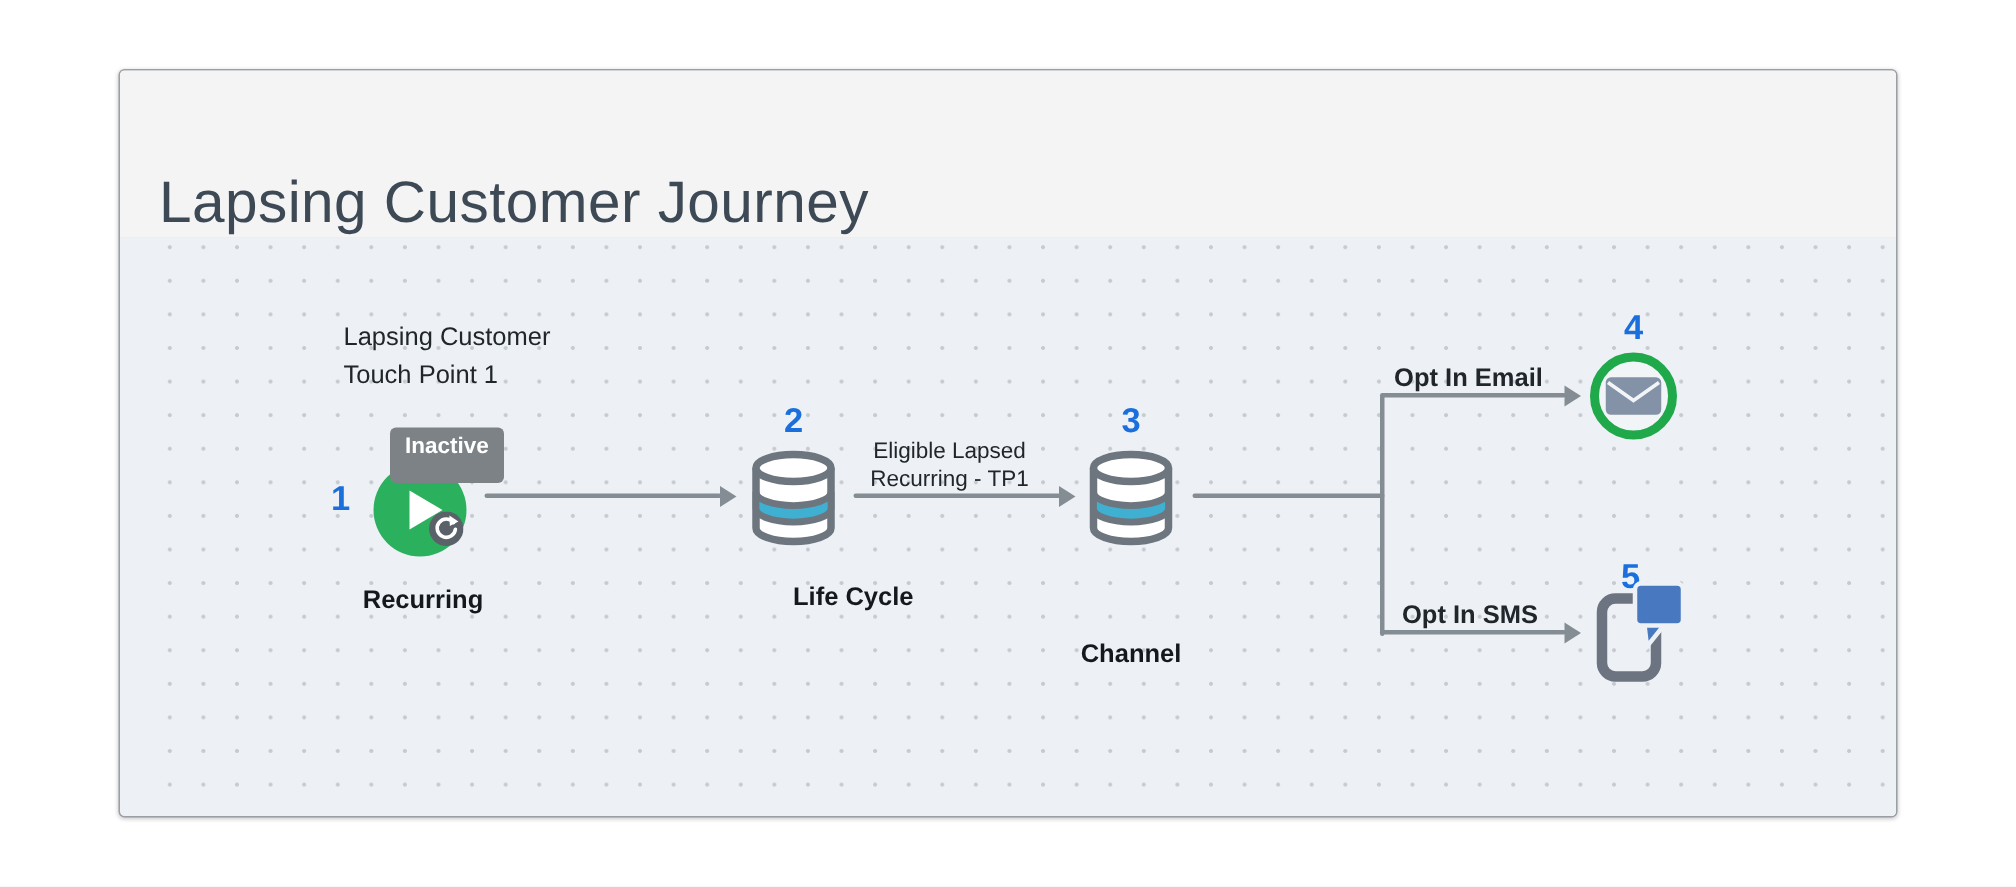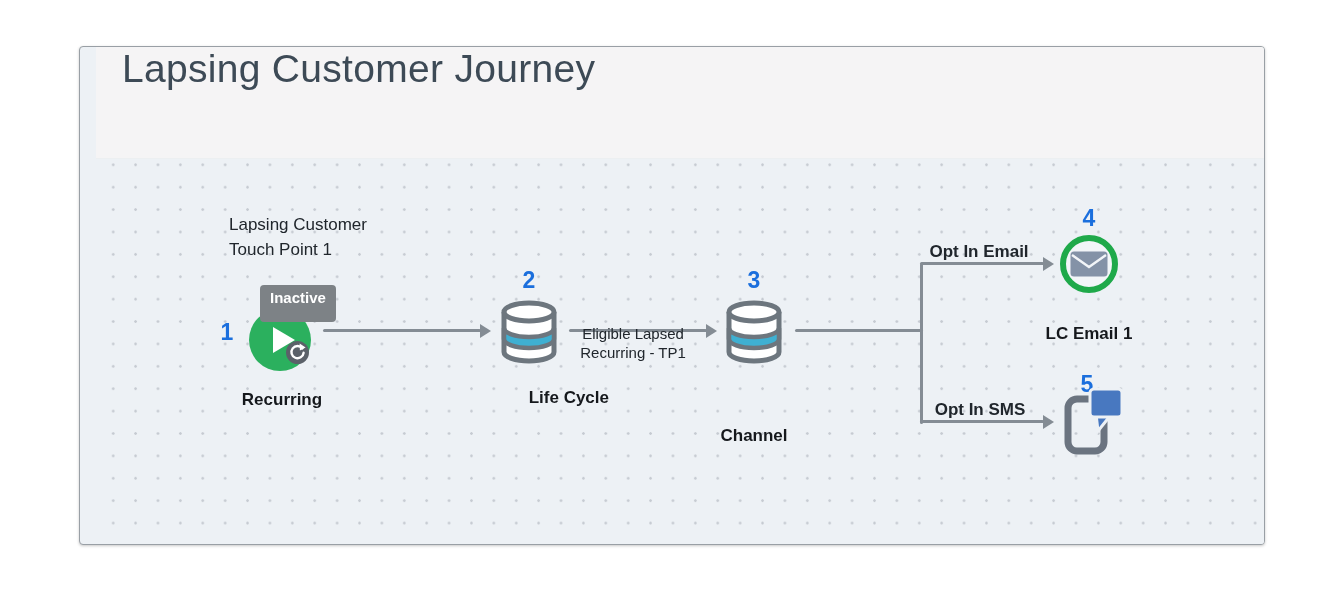--- a/index.html
+++ b/index.html
@@ -6,22 +6,22 @@
   body{
     width:1344px;height:591px;position:relative;background:#ffffff;
     font-family:"Liberation Sans",sans-serif;overflow:hidden;
   }
   .card{
     position:absolute;left:79px;top:46px;width:1184px;height:497px;
     border:1px solid #999fa5;border-radius:4px;overflow:hidden;
     box-shadow:0 1px 3px rgba(0,0,0,.22);background:#edf1f5;
   }
   .card-header{
-    position:absolute;left:16px;top:0;width:100%;height:112px;
-    background:#f5f4f5;display:flex;align-items:flex-start;
+    position:absolute;left:0;top:0;width:100%;height:112px;
+    background:#f5f4f5;display:flex;align-items:flex-end;
     border-bottom:1px solid #eceff1;box-sizing:border-box;
   }
   .page-title{
     margin-left:26px;font-size:39px;font-weight:300;color:#3d4a56;letter-spacing:.3px;
   }
   .canvas{
     position:absolute;left:16px;top:112px;width:1184px;height:385px;
     background-color:#edf1f5;
     background-image:radial-gradient(circle,#c6cbd2 1.1px,transparent 1.5px);
     background-size:22.4px 22.4px;background-position:6px 17px;
@@ -80,21 +80,21 @@
     <div class="abs annotation" style="left:133px;top:53px;">
       <div>Lapsing Customer</div>
       <div>Touch Point 1</div>
     </div>
 
     <div class="abs hline" style="left:227px;top:170px;width:158px;"></div>
     <div class="abs arrow-right" style="left:384px;top:165px;"></div>
 
     <div class="abs hline" style="left:473px;top:170px;width:138px;"></div>
     <div class="abs arrow-right" style="left:610px;top:165px;"></div>
-    <div class="abs edge-label-2line" style="left:447px;top:132px;margin-top:33px;">
+    <div class="abs edge-label-2line" style="left:447px;top:132px;">
       <div>Eligible Lapsed</div>
       <div>Recurring - TP1</div>
     </div>
 
     <div class="abs hline" style="left:699px;top:170px;width:128px;"></div>
     <div class="abs vline" style="left:824px;top:104px;height:161px;"></div>
 
     <div class="abs hline" style="left:824px;top:103px;width:124px;"></div>
     <div class="abs arrow-right" style="left:947px;top:98px;"></div>
     <div class="abs edge-label" style="left:803px;top:83px;">Opt In Email</div>
@@ -137,21 +137,20 @@
     </div>
     <div class="abs node-label" style="left:578px;top:231px;margin-top:36px;">Channel</div>
 
     <div class="abs node-number" style="left:953px;top:46px;">4</div>
     <div class="abs ring-node" style="left:964px;top:76px;">
       <svg width="40" height="28" viewBox="0 0 40 28">
         <rect x="1.5" y="1.5" width="37" height="25" rx="3.5" fill="#8492a7"></rect>
         <polyline points="3,5 20,17 37,5" stroke="#f2f5f8" stroke-width="2.4" fill="none"></polyline>
       </svg>
     </div>
-    <div class="abs node-label" style="left:913px;top:165px;">LC Email 1</div>
 
     <div class="abs node-number" style="left:951px;top:212px;">5</div>
     <div class="abs icon-wrap" style="left:964px;top:228px;">
       <svg width="66" height="70" viewBox="0 0 66 70">
         <rect x="8" y="12" width="36" height="52" rx="9" fill="none" stroke="#6b7480" stroke-width="7"></rect>
         <polygon points="36,27 50,29 38,44" fill="#4878c0" stroke="#edf1f5" stroke-width="3"></polygon>
         <rect x="30" y="2" width="32" height="28" rx="4" fill="#4878c0" stroke="#edf1f5" stroke-width="3"></rect>
       </svg>
     </div>
 

